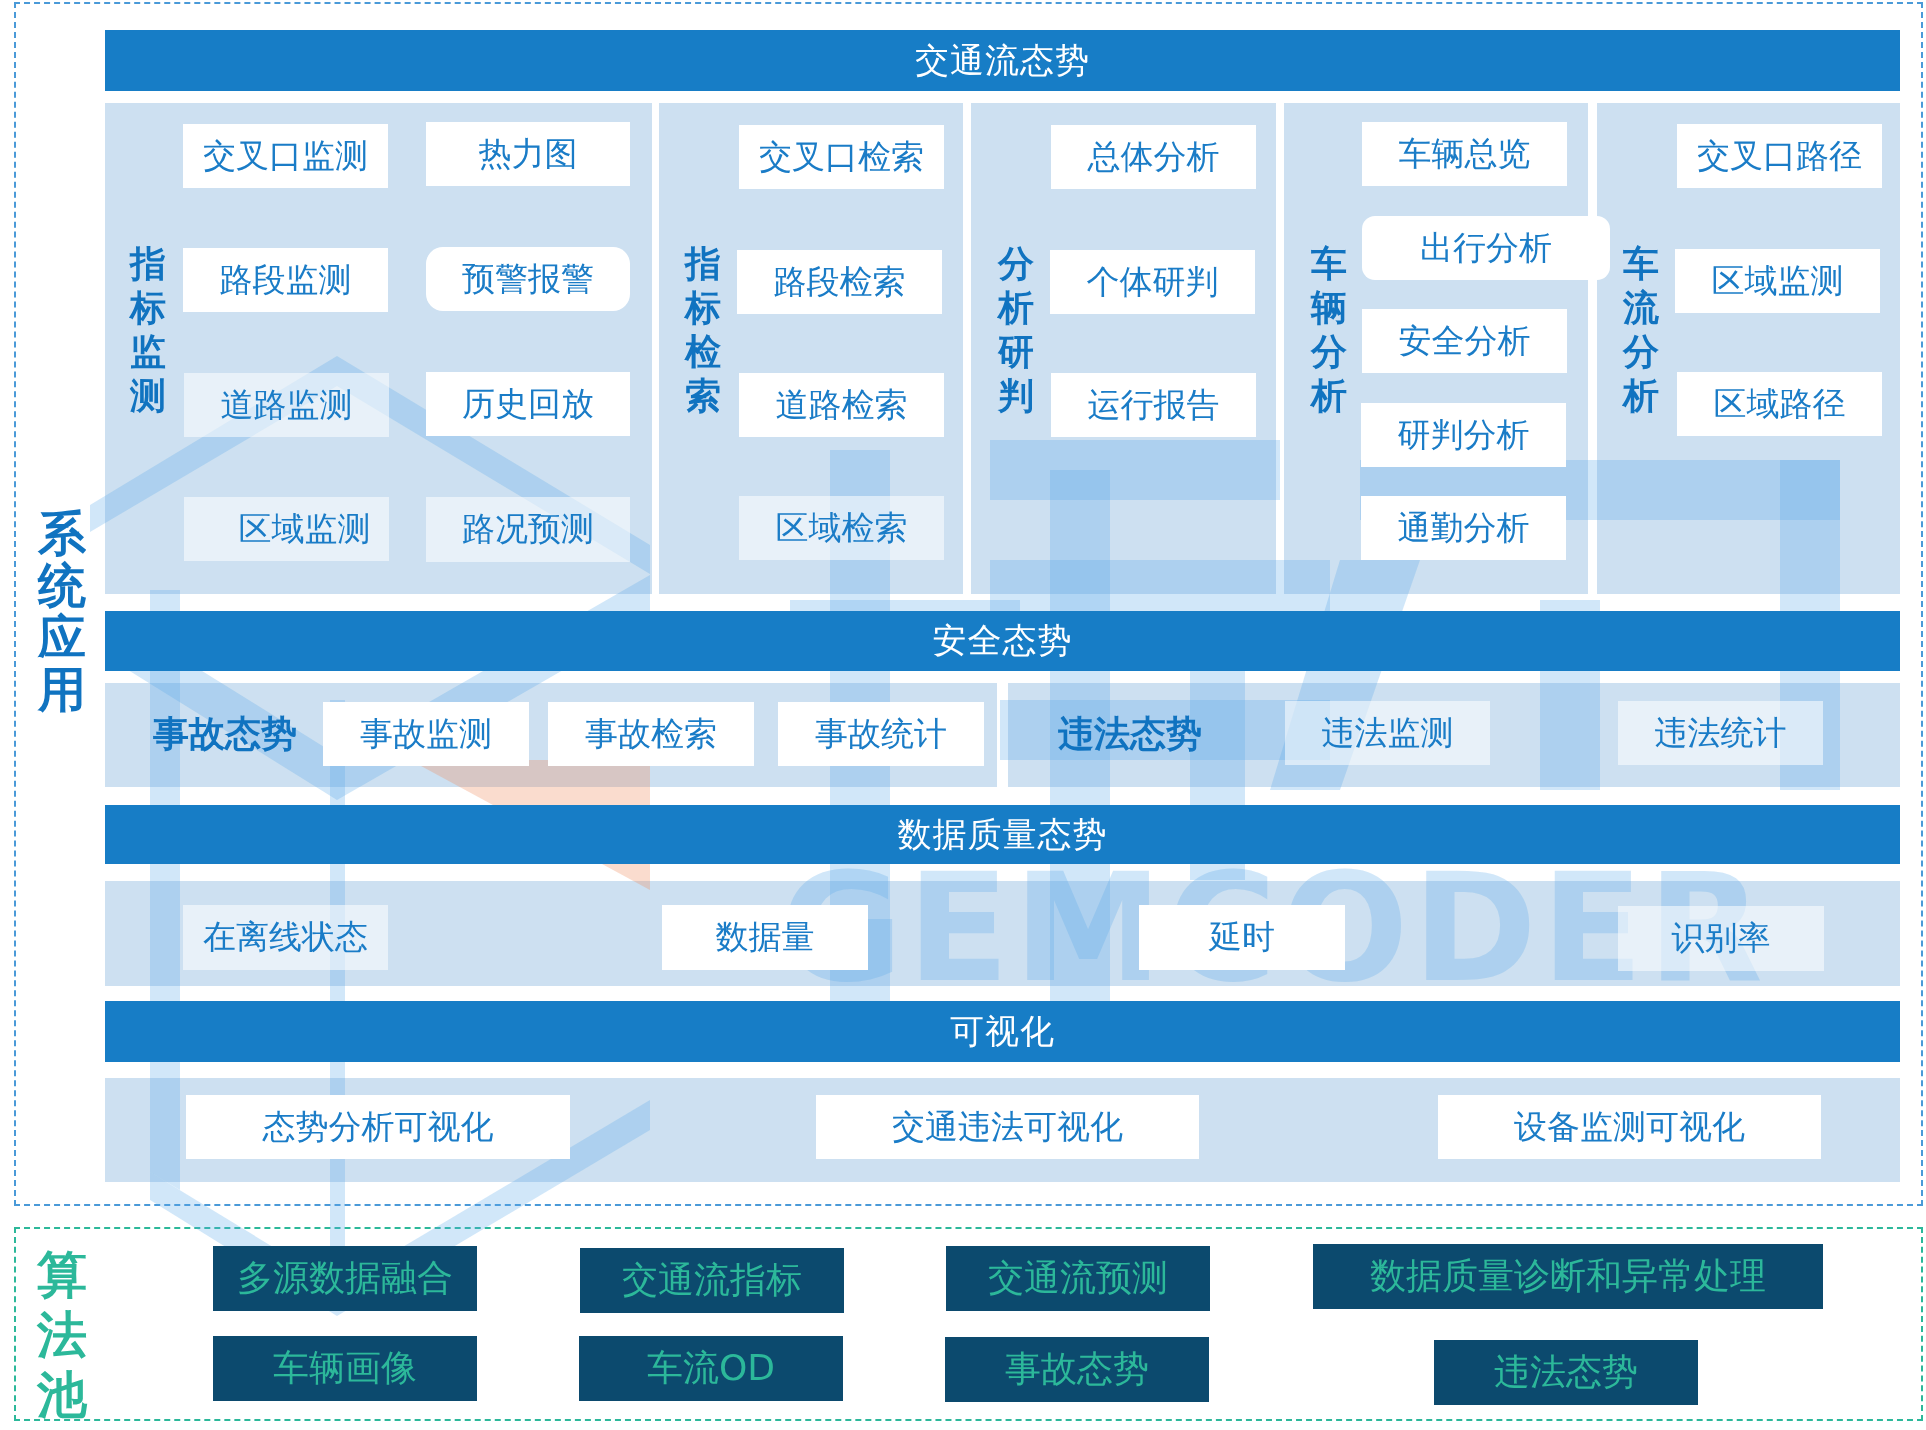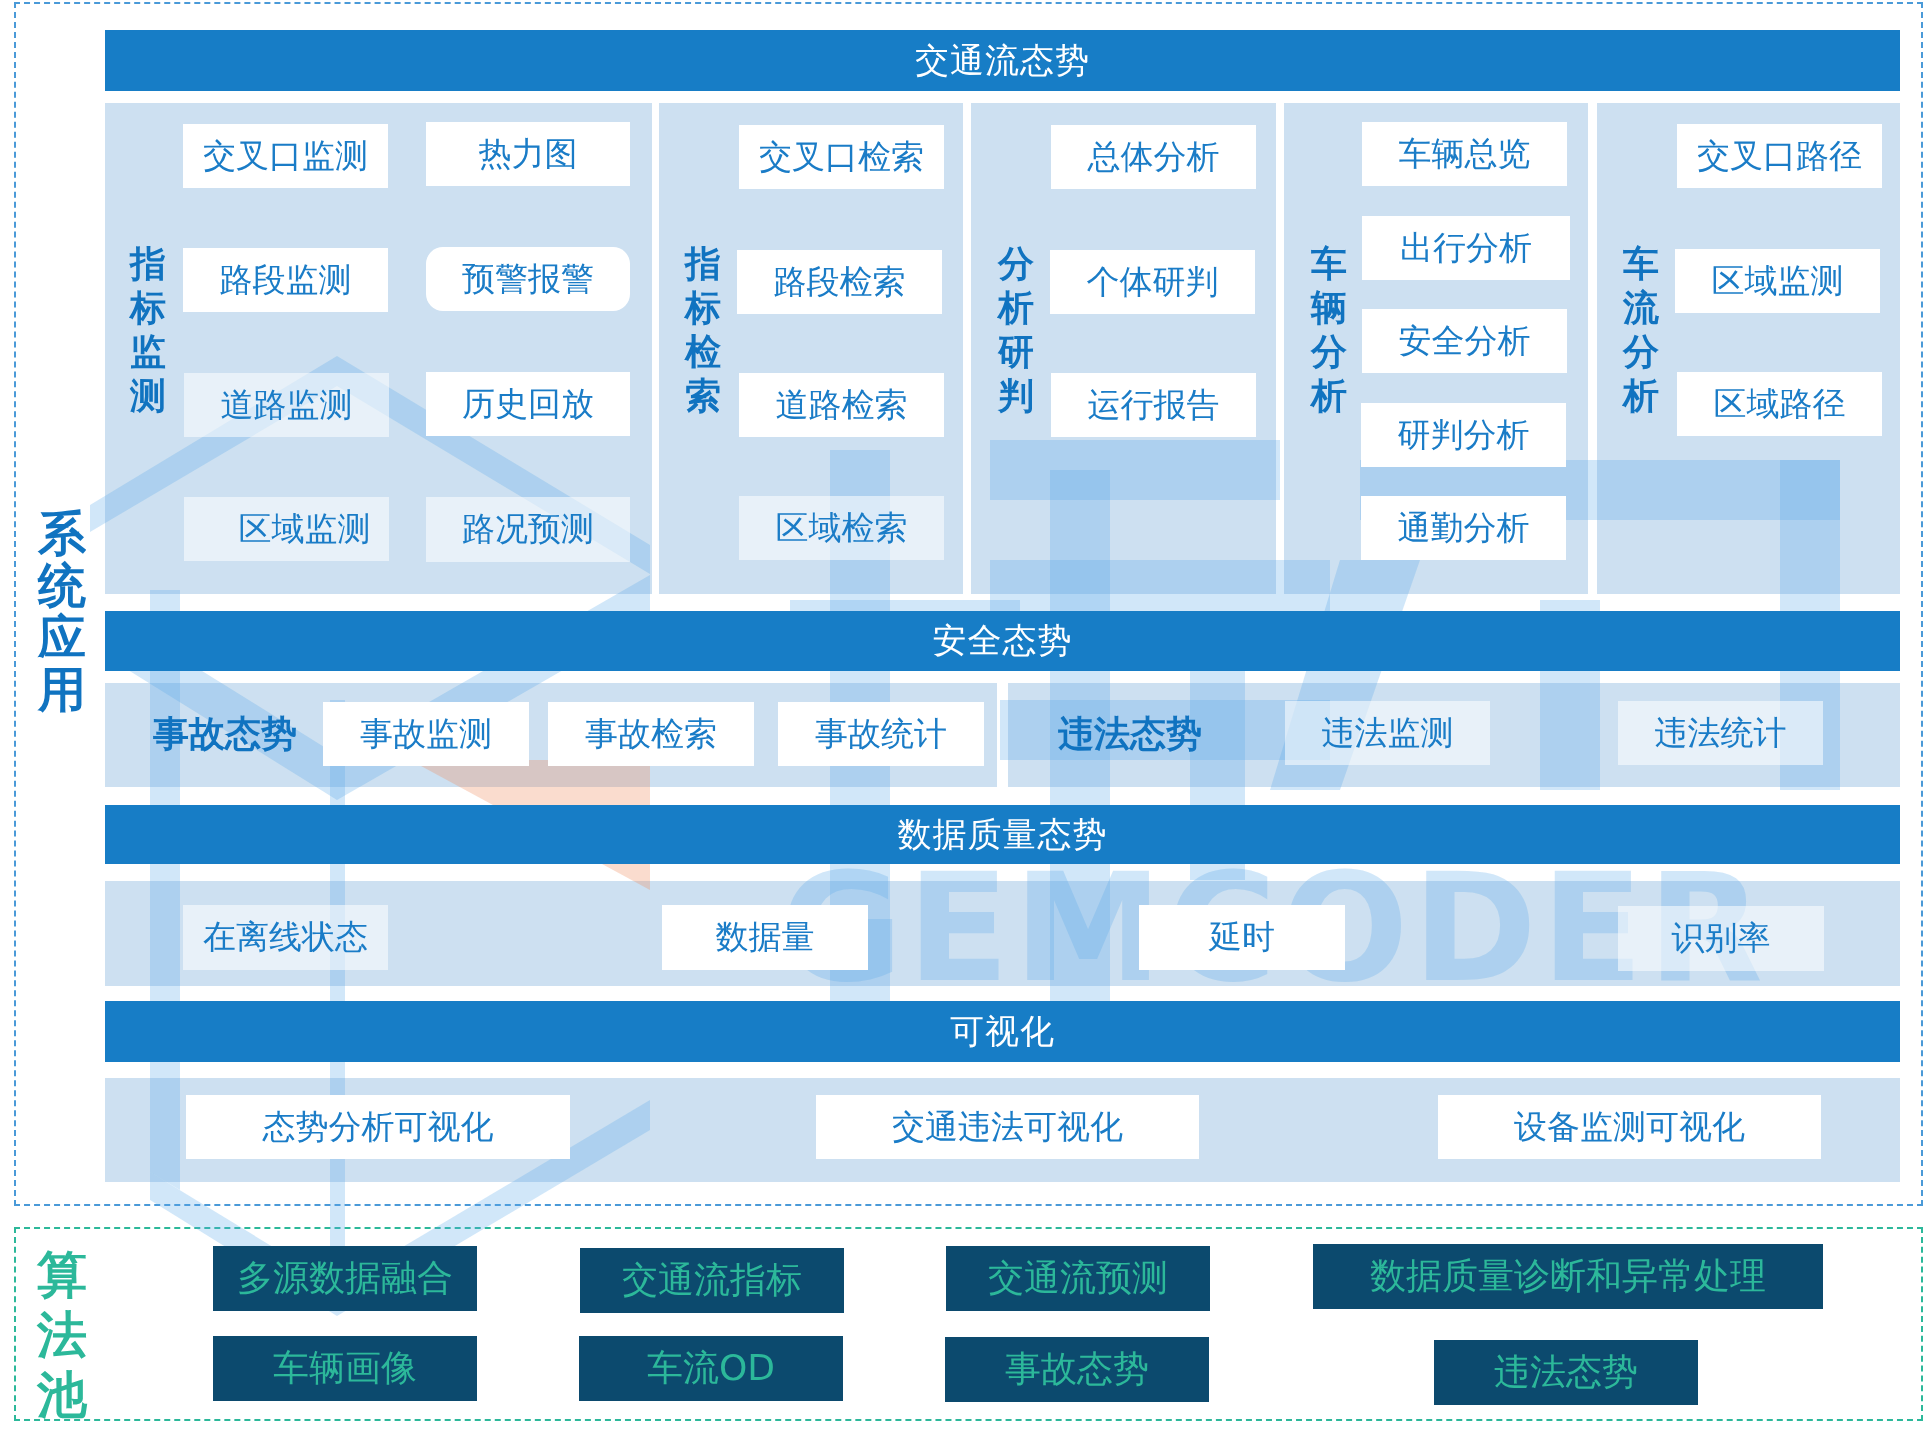--- a/index.html
+++ b/index.html
@@ -74,21 +74,21 @@
 <div class="abs btn" style="left:739px; top:373px; width:205px; height:64px;">道路检索</div>
 <div class="abs btn faded" style="left:739px; top:496px; width:205px; height:64px;">区域检索</div>
 
 <div class="abs vlabel" style="left:994px; top:242px;">分析研判</div>
 <div class="abs btn" style="left:1051px; top:125px; width:205px; height:64px;">总体分析</div>
 <div class="abs btn" style="left:1050px; top:250px; width:205px; height:64px;">个体研判</div>
 <div class="abs btn" style="left:1051px; top:373px; width:205px; height:64px;">运行报告</div>
 
 <div class="abs vlabel" style="left:1307px; top:242px;">车辆分析</div>
 <div class="abs btn" style="left:1362px; top:122px; width:205px; height:64px;">车辆总览</div>
-<div class="abs btn" style="left:1362px; top:216px; width:208px; height:64px;">出行分析</div>
+<div class="abs btn" style="left:1362px; top:216px; width:248px; height:64px;border-radius:13px;">出行分析</div>
 <div class="abs btn" style="left:1362px; top:309px; width:205px; height:64px;">安全分析</div>
 <div class="abs btn" style="left:1361px; top:403px; width:205px; height:64px;">研判分析</div>
 <div class="abs btn" style="left:1361px; top:496px; width:205px; height:64px;">通勤分析</div>
 
 <div class="abs vlabel" style="left:1619px; top:242px;">车流分析</div>
 <div class="abs btn" style="left:1677px; top:124px; width:205px; height:64px;">交叉口路径</div>
 <div class="abs btn" style="left:1675px; top:249px; width:205px; height:64px;">区域监测</div>
 <div class="abs btn" style="left:1677px; top:372px; width:205px; height:64px;">区域路径</div>
 
 <div class="abs bar" style="left:105px; top:611px; width:1795px; height:60px;">

